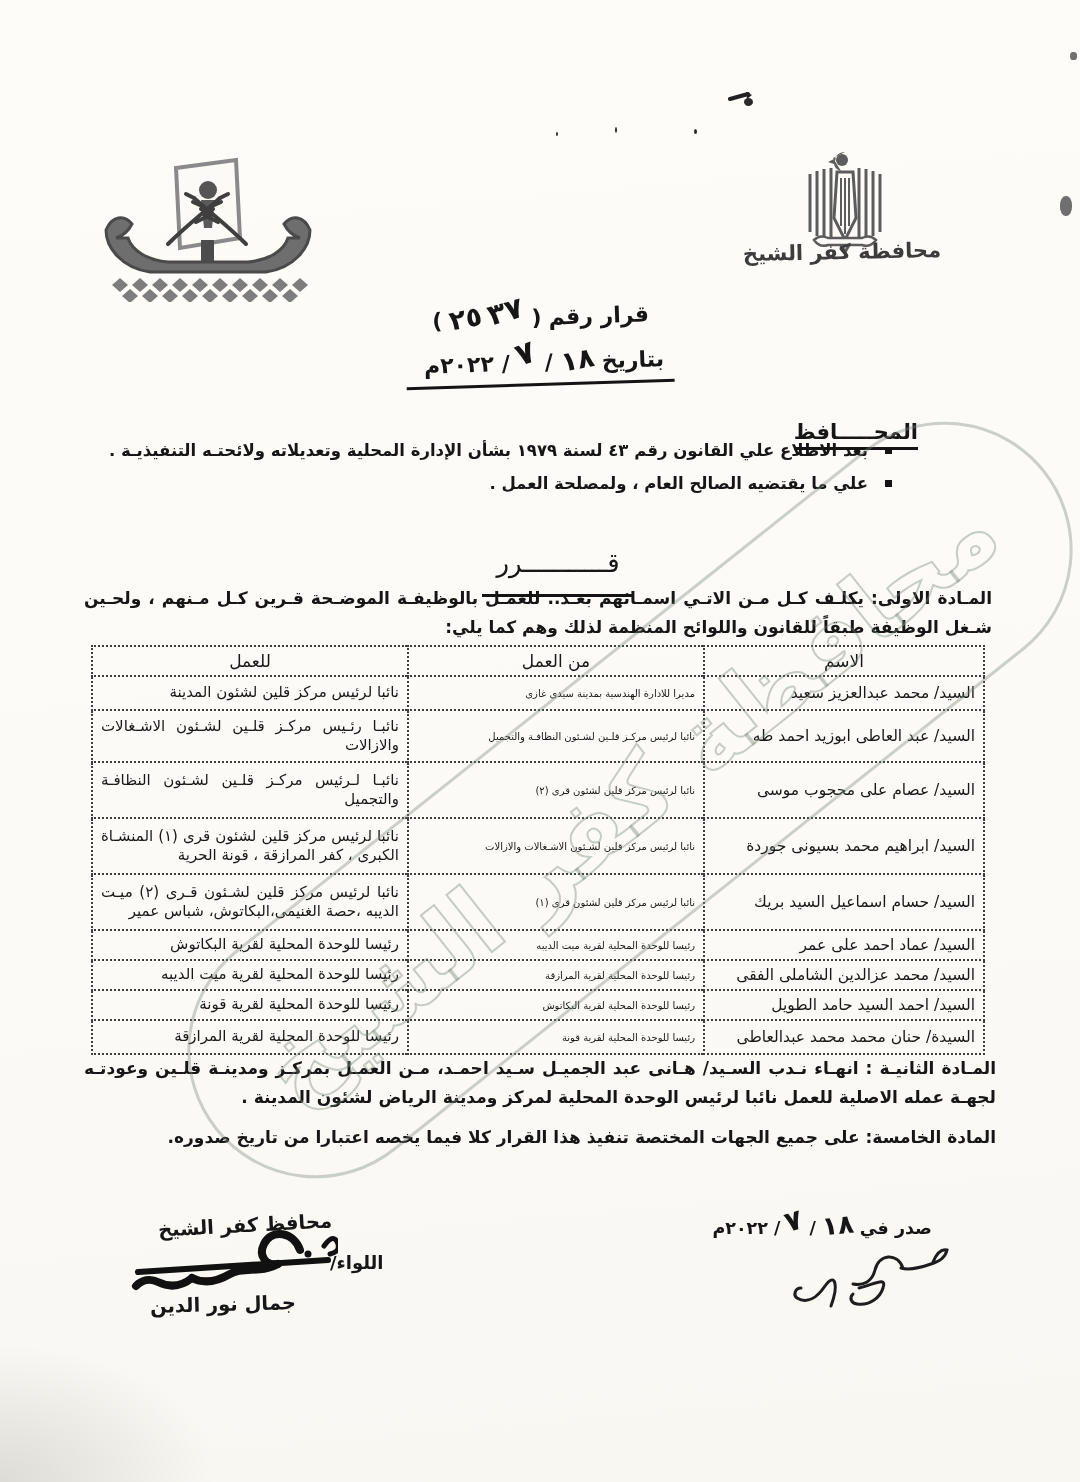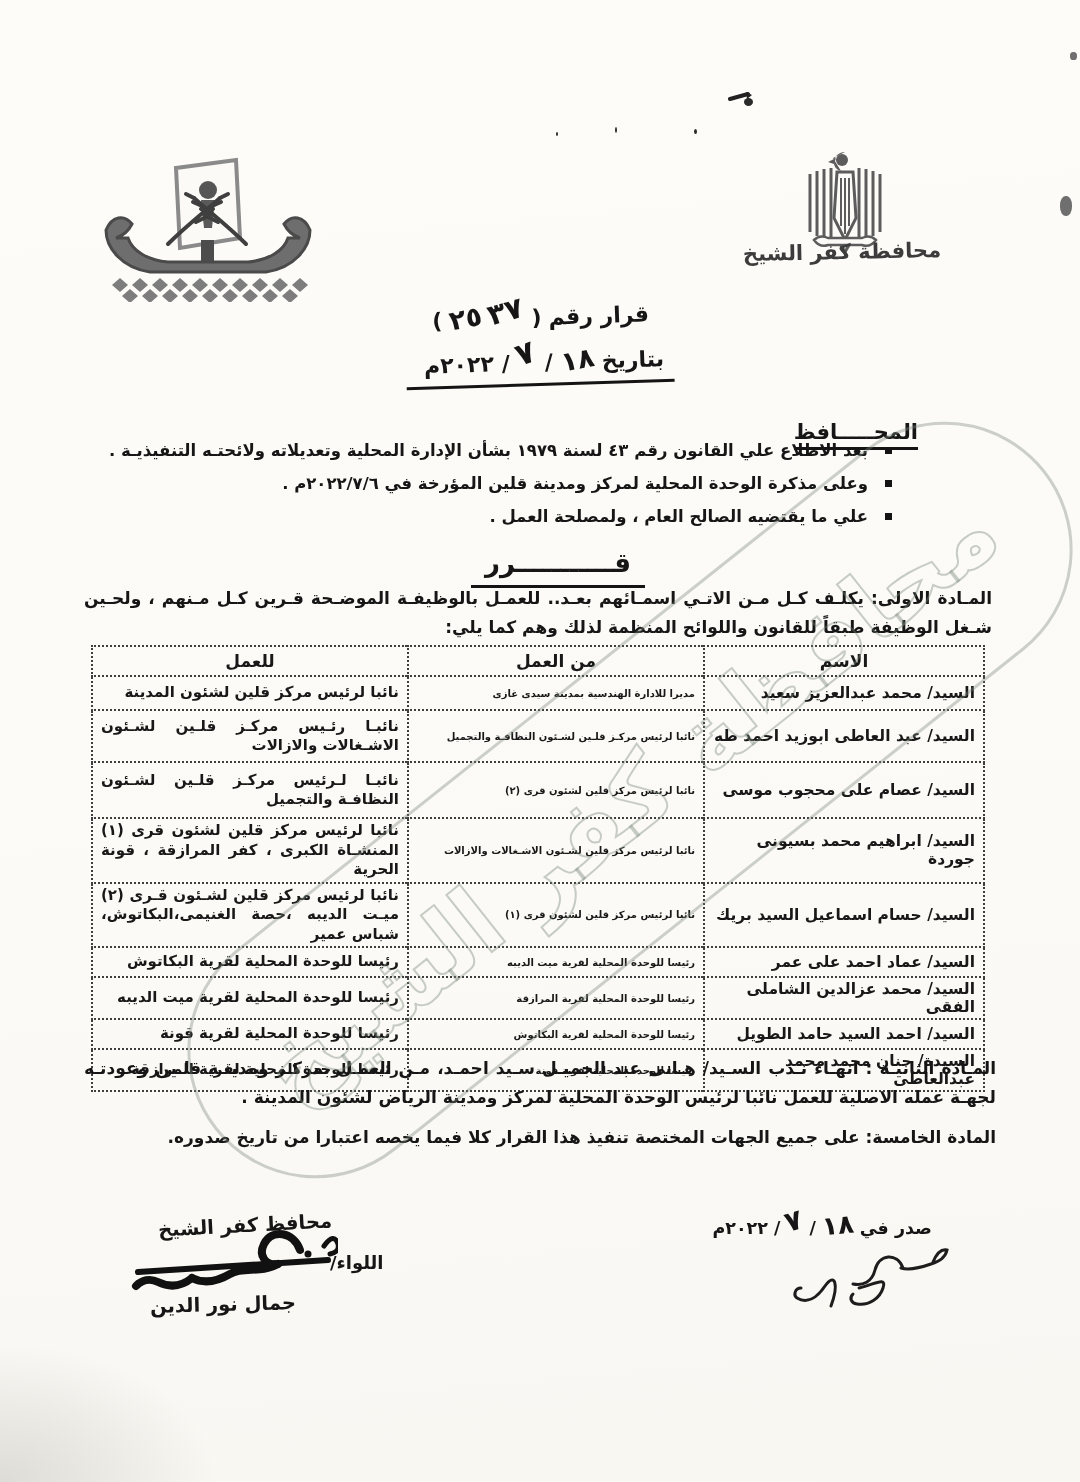--- a/index.html
+++ b/index.html
@@ -49,29 +49,29 @@
   .hand.big7{font-size:31px;transform:rotate(-18deg) translateY(-7px);}
   
   .gov-heading{right:162px;top:384px;font-size:21px;font-weight:700;
     border-bottom:3px solid #141414;padding-bottom:3px;margin-top:36px;}
   .preamble{right:188px;top:440px;width:810px;}
   .preamble .item{position:relative;padding-right:24px;margin-bottom:10px;
     font-size:16.5px;font-weight:700;line-height:1.38;text-align:right;}
   .sq{position:absolute;right:0;top:7px;width:7px;height:7px;background:#141414;}
   
   .decision-heading{left:0;top:548px;width:100%;text-align:center;}
-  .decision-heading span{display:inline-block;font-size:26px;font-weight:700;
-    border-bottom:3.5px solid #141414;padding:0 14px 7px 14px;transform:translateX(18px);}
+  .decision-heading span{display:inline-block;font-size:26px;font-weight:400;
+    border-bottom:3.5px solid #141414;padding:0 14px 16px 14px;transform:translateX(18px);}
   .article-one{right:88px;top:584px;width:908px;font-size:17px;font-weight:700;
     line-height:29px;text-align:justify;text-justify:inter-word;}
   
   table.roster{position:absolute;right:95px;top:645px;width:892px;
     border-collapse:collapse;table-layout:fixed;direction:rtl;}
   table.roster th,table.roster td{
-    border:2px dotted #3e3e3e;font-weight:700;vertical-align:middle;
+    border:2px dotted #3e3e3e;font-weight:400;vertical-align:middle;
     padding:2px 8px;color:#181818;}
   table.roster th{font-size:17px;text-align:center;height:30px;}
   col.c-name{width:280px;}col.c-from{width:296px;}col.c-to{width:316px;}
   td.name{font-size:15.5px;text-align:right;}
   td.from{font-size:10px;text-align:right;line-height:1.3;}
   td.to{font-size:15px;text-align:right;line-height:1.3;text-align:justify;}
   
   .articles{right:84px;top:1054px;width:912px;}
   .articles .article{font-size:17px;font-weight:700;line-height:29px;
     text-align:justify;margin-bottom:11px;}
@@ -198,21 +198,21 @@
         <span class="hand big7">٧</span>
         <span>/</span>
         <span>٢٠٢٢م</span>
       </div>
     </div>
 
     <div class="abs gov-heading">المحـــــافظ</div>
 
     <div class="abs preamble">
         <div class="item"><span class="sq"></span><span>بعد الاطلاع علي القانون رقم ٤٣ لسنة ١٩٧٩ بشأن الإدارة المحلية وتعديلاته ولائحتـه التنفيذيـة .</span></div>
-        <div class="item"><span class="sq"></span><span>وعلى مذكرة الوحدة المحلية لمركز ومدينة قلين المؤرخة في ٢٠٢٢/٧/٦م .</span></div>
+        <div class="item"><span class="sq"></span></div>
         <div class="item"><span class="sq"></span><span>علي ما يقتضيه الصالح العام ، ولمصلحة العمل .</span></div>
       </div>
 
     <div class="abs decision-heading">
       <span>قـــــــــــرر</span>
     </div>
 
     <div class="abs article-one">المـادة الاولى:  يكلـف كـل مـن الاتـي اسمـائهم بعـد.. للعمـل بالوظيفـة الموضـحة قـرين كـل مـنهم ، ولحـين شـغل الوظيفة طبقاً للقانون واللوائح المنظمة لذلك وهم كما يلي:</div>
 
     <table class="roster">

